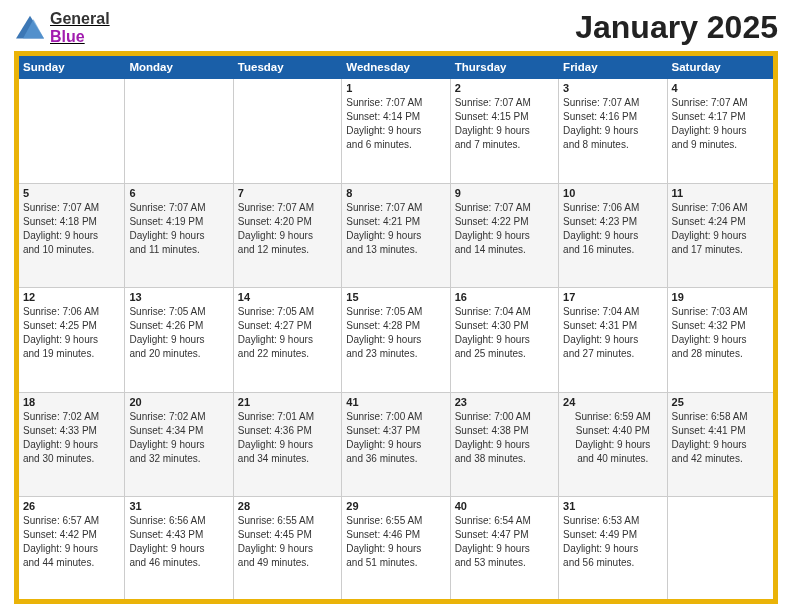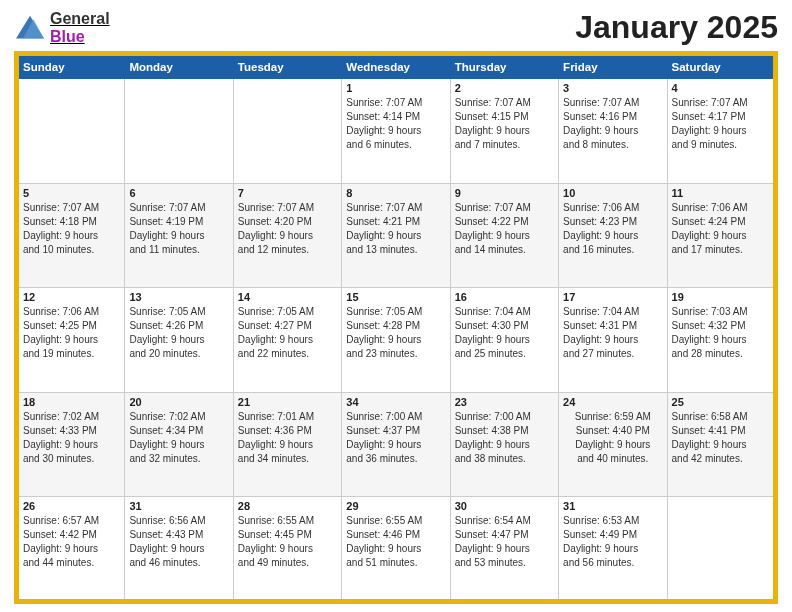--- a/index.html
+++ b/index.html
@@ -291,21 +291,21 @@
 and 32 minutes.</div>
           </td>
           <td>
             <div class="day-number">21</div>
             <div class="day-info" style="white-space: pre-line;">Sunrise: 7:01 AM
 Sunset: 4:36 PM
 Daylight: 9 hours
 and 34 minutes.</div>
           </td>
           <td>
-            <div class="day-number">34</div>
+            <div class="day-number">41</div>
             <div class="day-info" style="white-space: pre-line;">Sunrise: 7:00 AM
 Sunset: 4:37 PM
 Daylight: 9 hours
 and 36 minutes.</div>
           </td>
           <td>
             <div class="day-number">23</div>
             <div class="day-info" style="white-space: pre-line;">Sunrise: 7:00 AM
 Sunset: 4:38 PM
 Daylight: 9 hours
@@ -349,21 +349,21 @@
 and 49 minutes.</div>
           </td>
           <td>
             <div class="day-number">29</div>
             <div class="day-info" style="white-space: pre-line;">Sunrise: 6:55 AM
 Sunset: 4:46 PM
 Daylight: 9 hours
 and 51 minutes.</div>
           </td>
           <td>
-            <div class="day-number">30</div>
+            <div class="day-number">40</div>
             <div class="day-info" style="white-space: pre-line;">Sunrise: 6:54 AM
 Sunset: 4:47 PM
 Daylight: 9 hours
 and 53 minutes.</div>
           </td>
           <td>
             <div class="day-number">31</div>
             <div class="day-info" style="white-space: pre-line;">Sunrise: 6:53 AM
 Sunset: 4:49 PM
 Daylight: 9 hours

